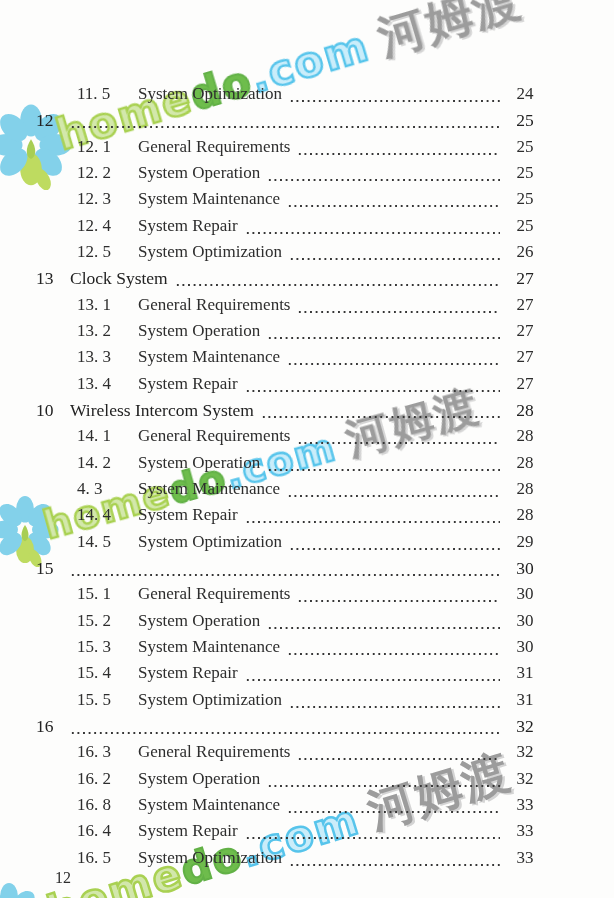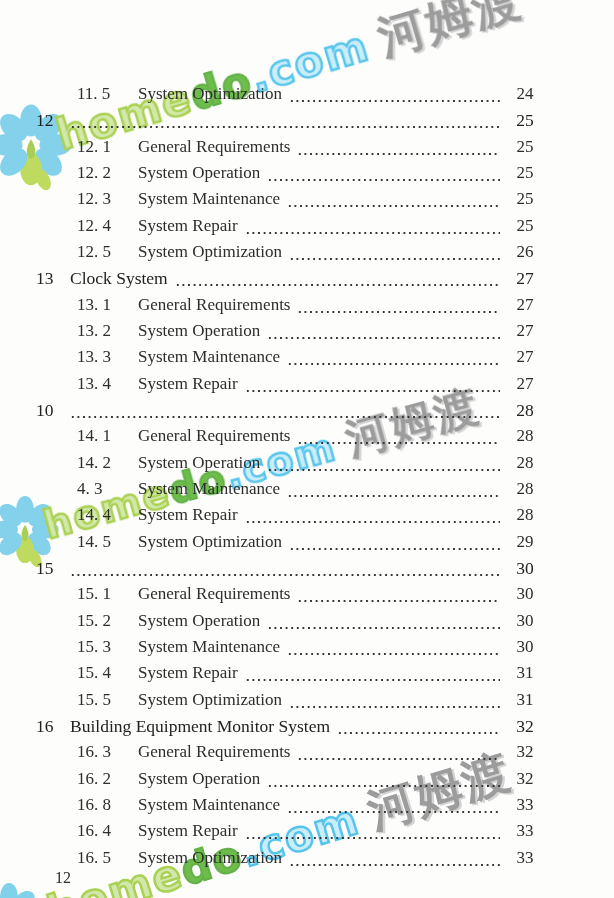--- a/index.html
+++ b/index.html
@@ -199,20 +199,21 @@
         <span class="pageno">27</span>
       </div>
       <div class="row l2">
         <span class="num">13. 4</span>
         <span class="title">System Repair</span>
         <span class="leader"></span>
         <span class="pageno">27</span>
       </div>
       <div class="row l1">
         <span class="num">10</span>
+        <span class="title">Wireless Intercom System</span>
         <span class="leader"></span>
         <span class="pageno">28</span>
       </div>
       <div class="row l2">
         <span class="num">14. 1</span>
         <span class="title">General Requirements</span>
         <span class="leader"></span>
         <span class="pageno">28</span>
       </div>
       <div class="row l2">
@@ -269,21 +270,20 @@
         <span class="pageno">31</span>
       </div>
       <div class="row l2">
         <span class="num">15. 5</span>
         <span class="title">System Optimization</span>
         <span class="leader"></span>
         <span class="pageno">31</span>
       </div>
       <div class="row l1">
         <span class="num">16</span>
-        <span class="title">Building Equipment Monitor System</span>
         <span class="leader"></span>
         <span class="pageno">32</span>
       </div>
       <div class="row l2">
         <span class="num">16. 3</span>
         <span class="title">General Requirements</span>
         <span class="leader"></span>
         <span class="pageno">32</span>
       </div>
       <div class="row l2">

